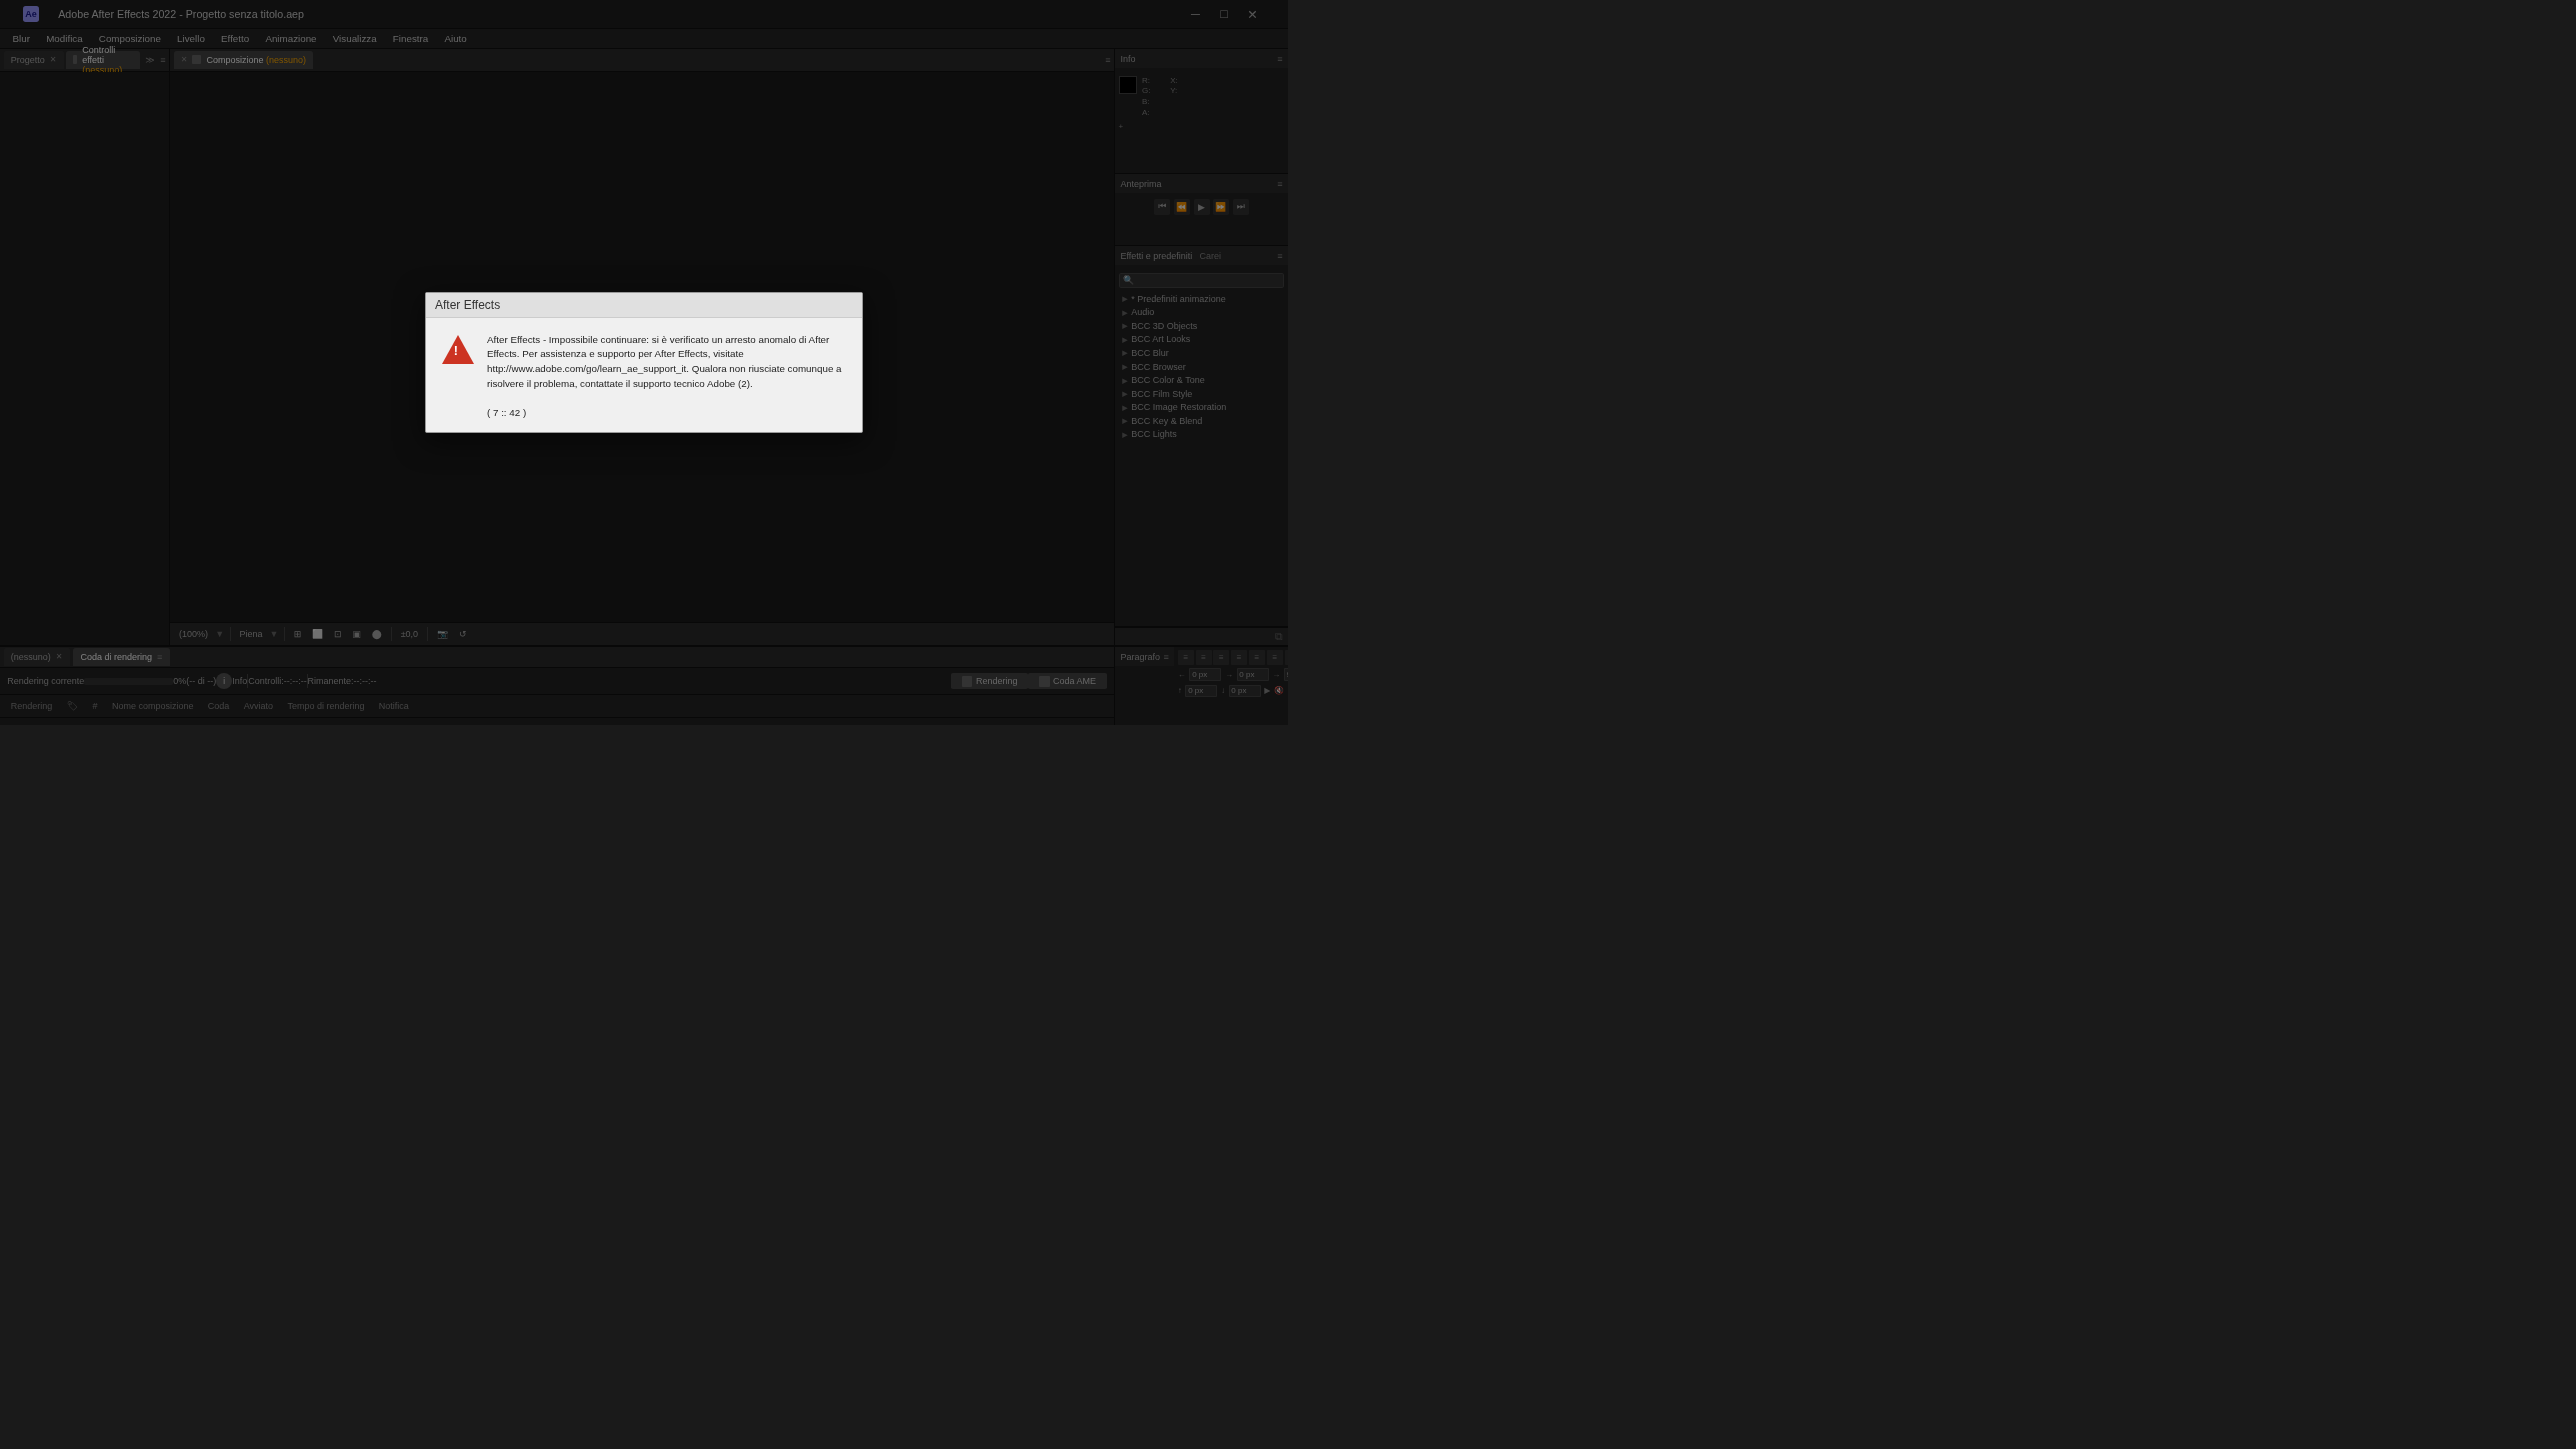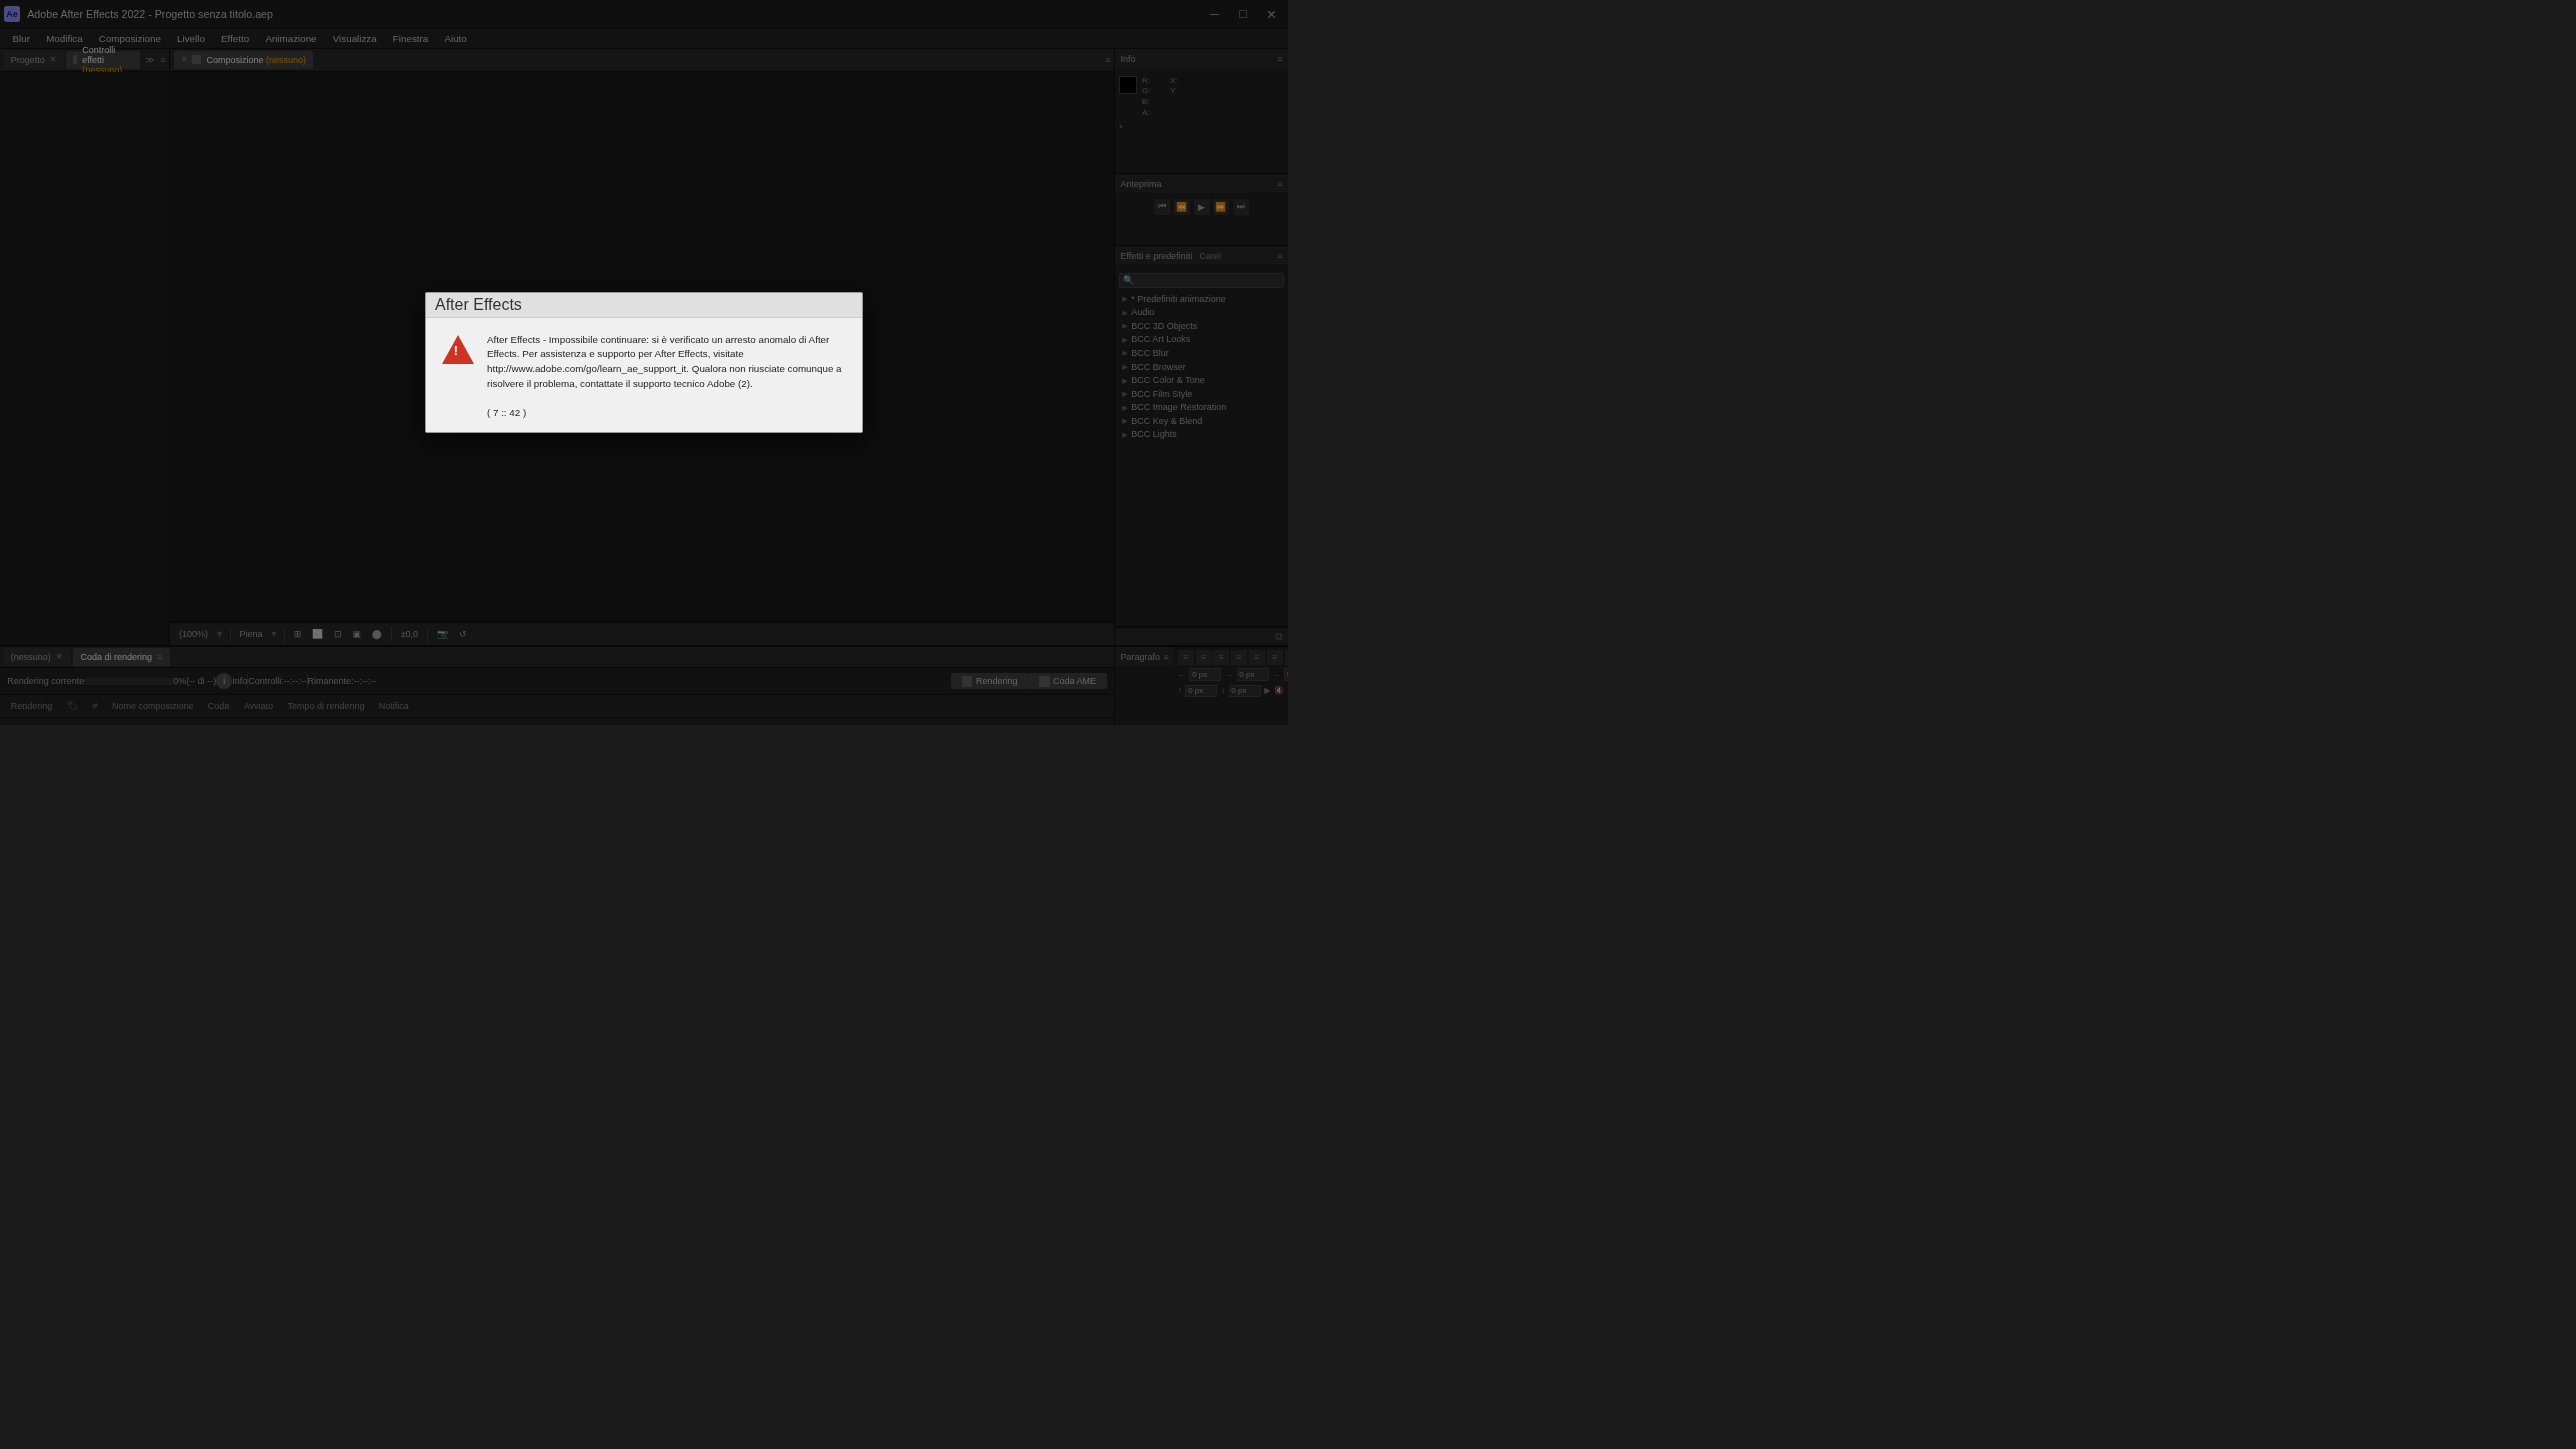--- a/index.html
+++ b/index.html
@@ -13,23 +13,24 @@
       overflow: hidden;
       position: relative;
     }
 
     
     #title-bar {
       height: 29px;
       background: #1e1e1e;
       display: flex;
       align-items: center;
-      padding: 0 4px;
+      padding: 0 23px;
       border-bottom: 0.9px solid #111;
       position: relative;
+      gap: 12px;
     }
     #app-logo {
       width: 16px;
       height: 16px;
       background: #9999ff;
       border-radius: 2.7px;
       display: flex;
       align-items: center;
       justify-content: center;
       font-size: 9px;
@@ -456,21 +457,21 @@
       box-shadow: 0 7.2px 29px rgba(0,0,0,0.6);
       overflow: hidden;
     }
     #dialog-titlebar {
       height: 25px;
       background: #e0e0e0;
       border-bottom: 0.9px solid #ccc;
       display: flex;
       align-items: center;
       padding: 0 9px;
-      font-size: 16px;
+      font-size: 12px;
       color: #333;
       font-weight: normal;
     }
     #dialog-body {
       padding: 14.3px 14.3px 10.7px 14.3px;
       display: flex;
       gap: 10.7px;
     }
     #dialog-icon {
       flex-shrink: 0;

